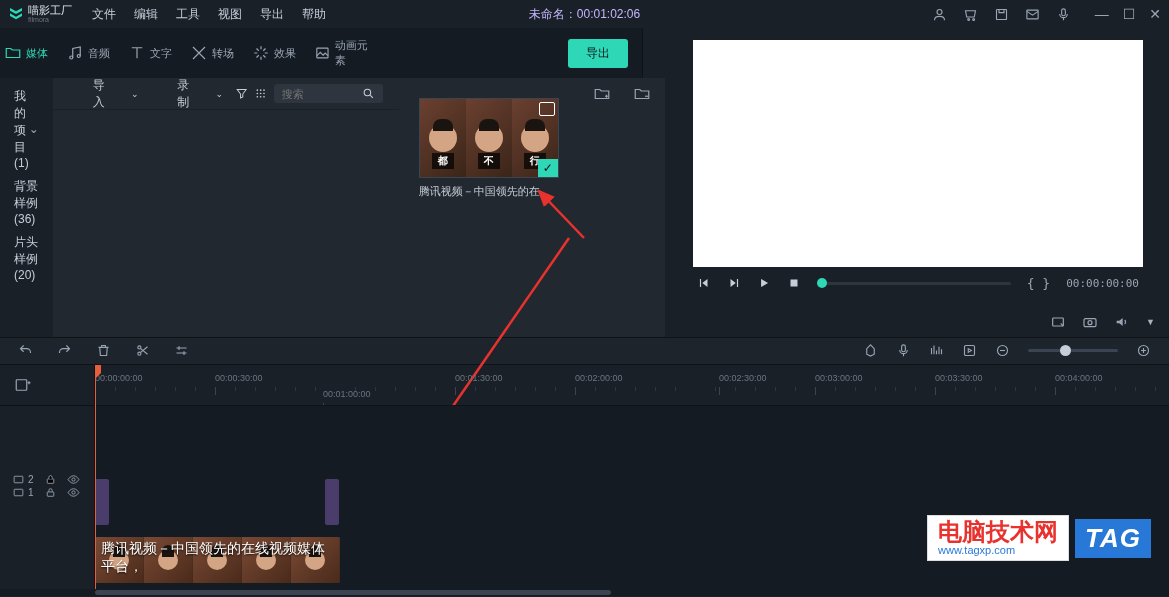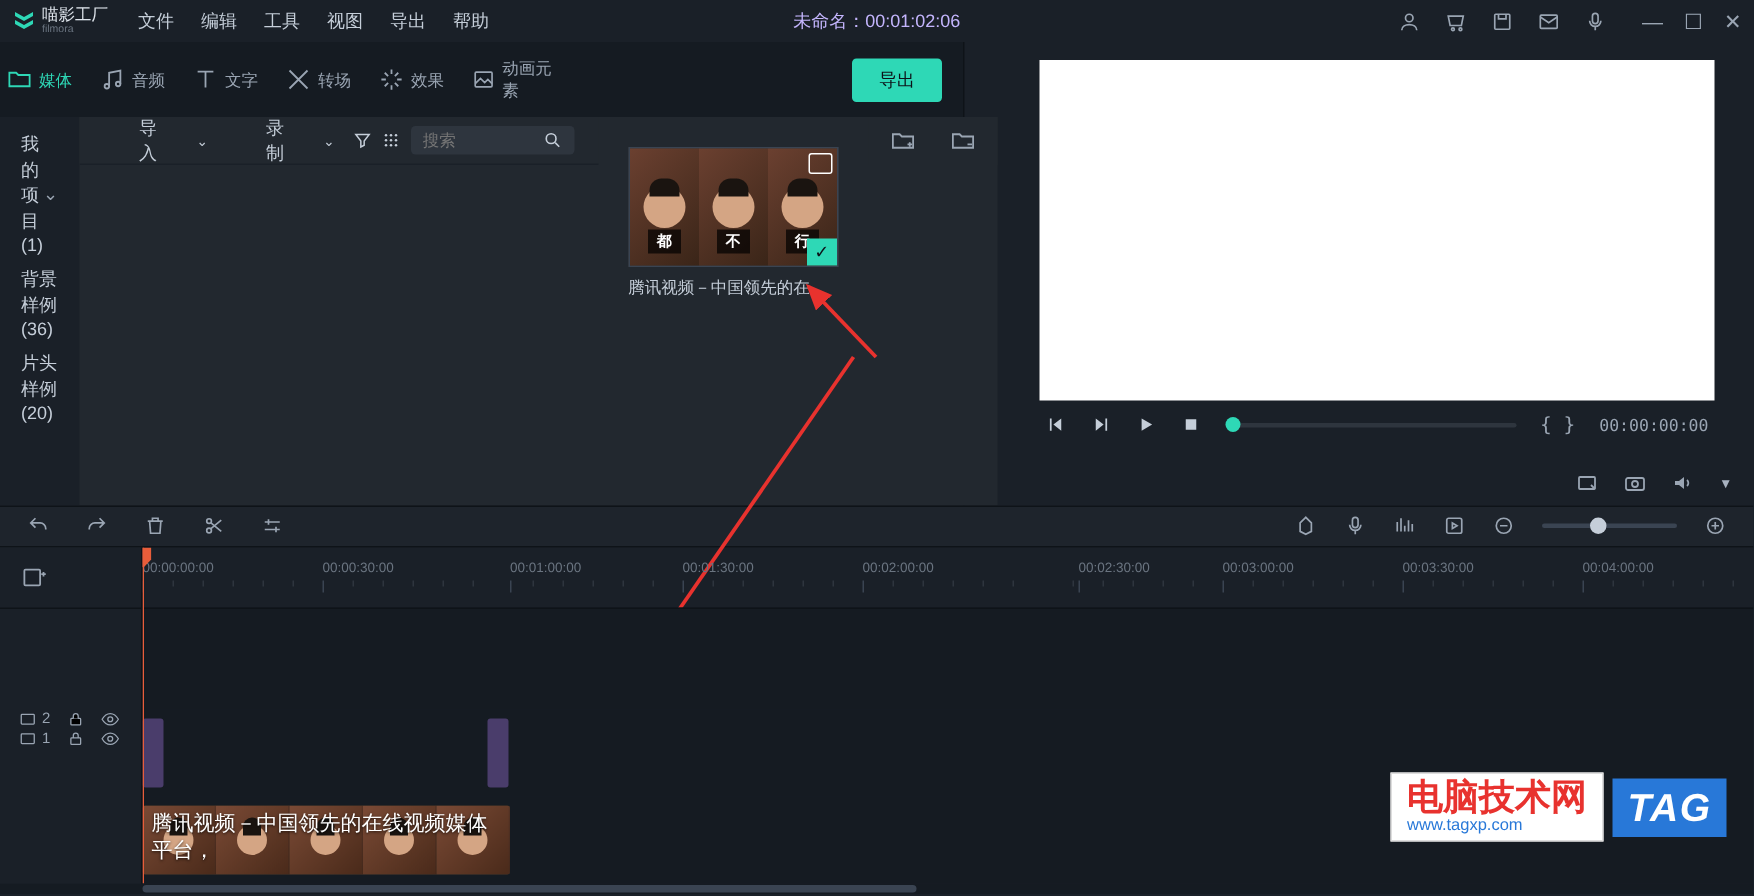--- a/index.html
+++ b/index.html
@@ -443,21 +443,21 @@
           <div class="subtick" style="left: 40px;"></div>
           <div class="subtick" style="left: 60px;"></div>
           <div class="subtick" style="left: 80px;"></div>
           <div class="subtick" style="left: 100px;"></div>
           <div class="tick" style="left: 120px;">00:00:30:00</div>
           <div class="subtick" style="left: 140px;"></div>
           <div class="subtick" style="left: 160px;"></div>
           <div class="subtick" style="left: 180px;"></div>
           <div class="subtick" style="left: 200px;"></div>
           <div class="subtick" style="left: 220px;"></div>
-          <div class="tick" style="left: 245px;">00:01:00:00</div>
+          <div class="tick" style="left: 228px; margin-top: 16px;">00:01:00:00</div>
           <div class="subtick" style="left: 260px;"></div>
           <div class="subtick" style="left: 280px;"></div>
           <div class="subtick" style="left: 300px;"></div>
           <div class="subtick" style="left: 320px;"></div>
           <div class="subtick" style="left: 340px;"></div>
           <div class="tick" style="left: 360px;">00:01:30:00</div>
           <div class="subtick" style="left: 380px;"></div>
           <div class="subtick" style="left: 400px;"></div>
           <div class="subtick" style="left: 420px;"></div>
           <div class="subtick" style="left: 440px;"></div>

